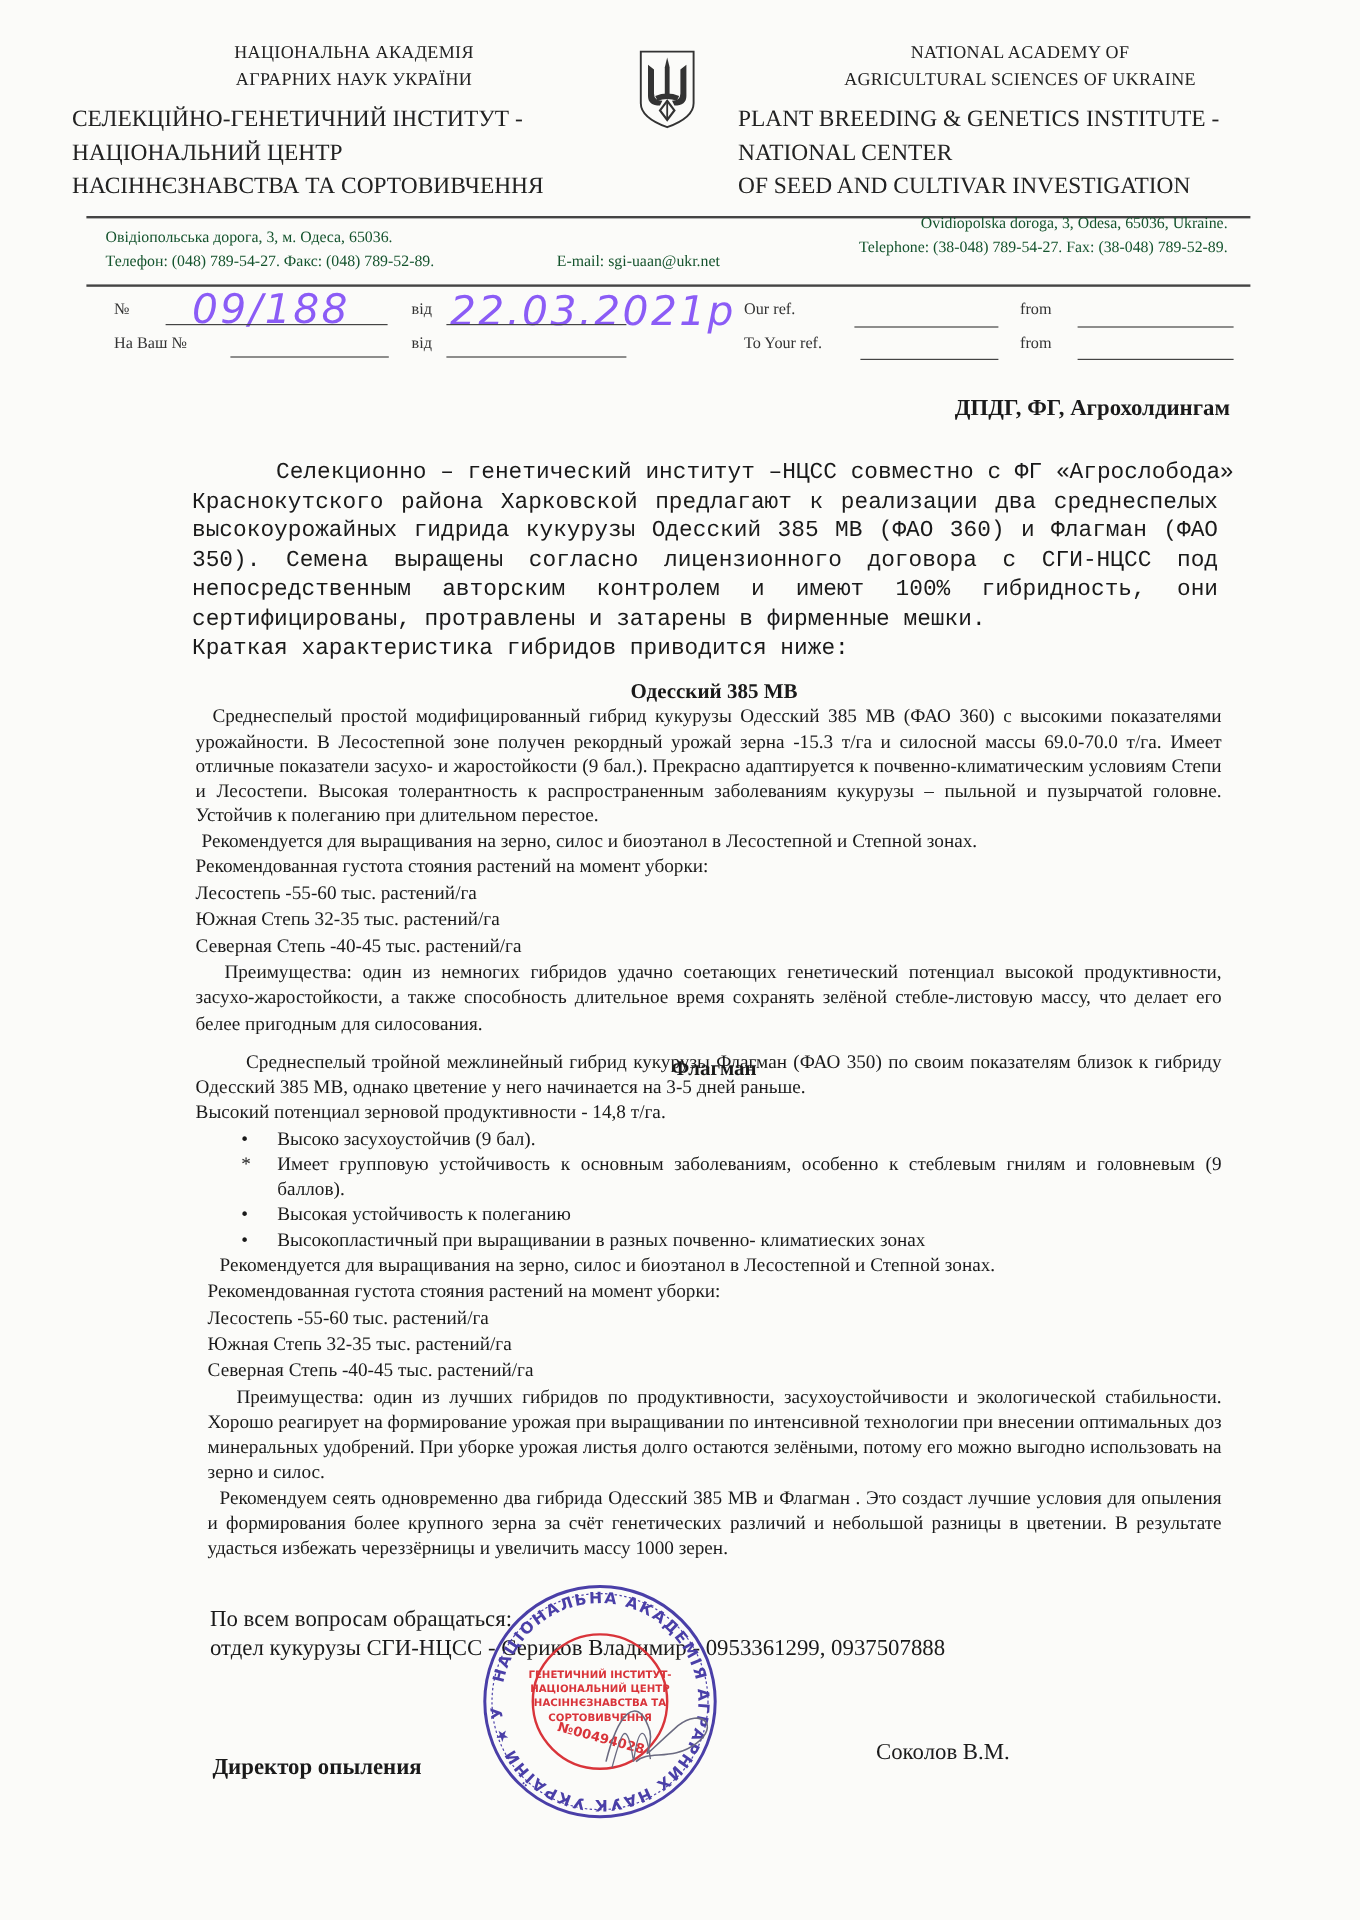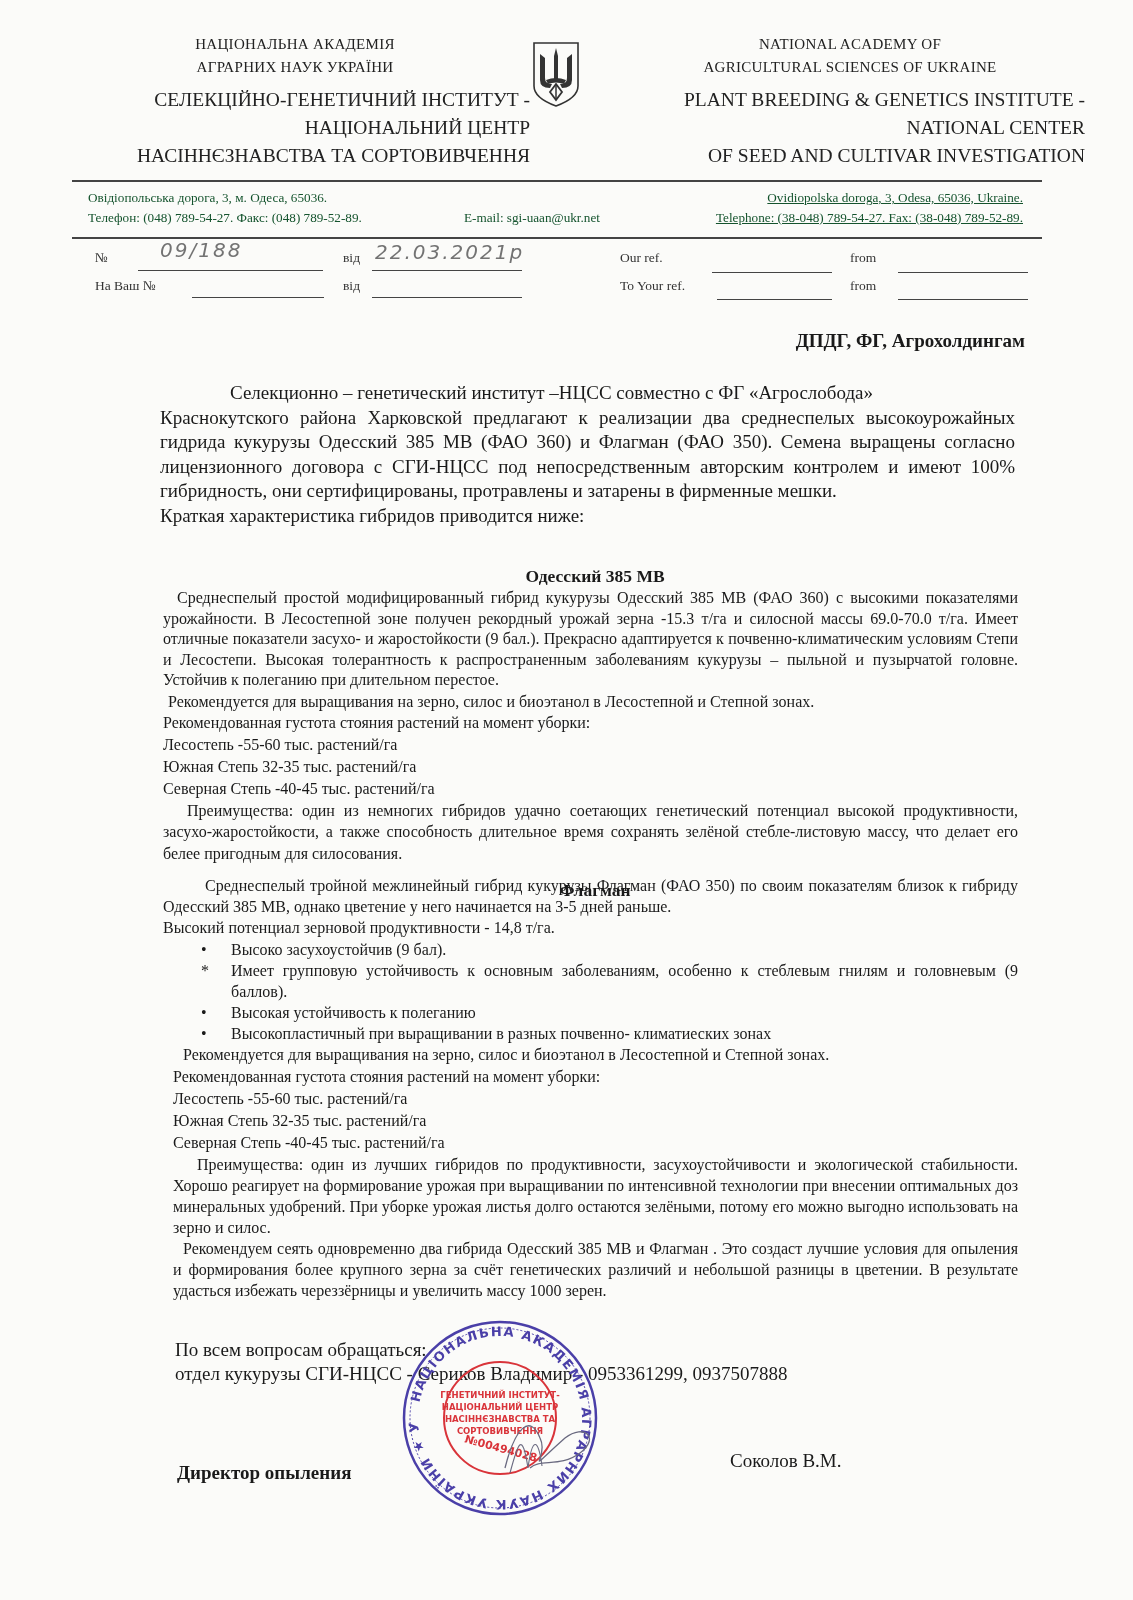--- a/index.html
+++ b/index.html
@@ -3,28 +3,28 @@
 <meta charset="utf-8">
 <style>
   html, body { margin: 0; padding: 0; }
   body {
     width: 1133px; height: 1600px; background: #fbfbf9; position: relative; overflow: hidden;
     color: #1a1a1a;
   }
   .serif { font-family: "Liberation Serif", "DejaVu Serif", serif; }
   .abs { position: absolute; }
   .hdr-small { font-size: 15px; letter-spacing: 0.3px; text-align: center; line-height: 23px; color: #222; }
-  .hdr-big { font-size: 19.5px; text-align: right; line-height: 28px; color: #222; }
+  .hdr-big { font-size: 19.5px; text-align: left; line-height: 28px; color: #222; }
   .left-hdr { left: 60px; width: 470px; }
   .right-hdr { left: 615px; width: 470px; }
   .rule { position: absolute; left: 72px; width: 970px; border-top: 2px solid #444; }
   .addr { font-size: 13.2px; color: #14532d; line-height: 20px; }
   .ref-label { font-size: 13.5px; color: #333; }
   .ref-line { position: absolute; border-bottom: 1px solid #444; height: 0; }
-  .hand { font-family: "DejaVu Sans", sans-serif; font-size: 20px; color: #737373; font-style: italic; letter-spacing: 2px; }
+  .hand { font-family: "DejaVu Sans", sans-serif; font-size: 34px; color: #8b5cf6; font-style: italic; letter-spacing: 2px; }
   .body-text { font-family: "Liberation Serif", serif; color: #1a1a1a; }
   .p18 { font-size: 19px; line-height: 24.5px; }
   .p16 { font-size: 16px; line-height: 20.5px; }
   .just { text-align: justify; text-align-last: left; }
   .title-b { font-weight: bold; font-size: 17.5px; text-align: center; }
   .bullet { display: flex; font-size: 16px; line-height: 21px; }
   .bullet .mark { width: 30px; text-align: left; }
   .stamp-wrap { position: absolute; left: 390px; top: 1318px; width: 220px; height: 200px; }
   svg text { font-family: "DejaVu Sans", sans-serif; }
 </style>
@@ -63,21 +63,21 @@
   <div>OF SEED AND CULTIVAR INVESTIGATION</div>
 </div>
 
 <div class="rule" style="top:180px;"></div>
 
 <div class="abs serif addr" style="left:88px; top:188px;">
   <div>Овідіопольська дорога, 3, м. Одеса, 65036.</div>
   <div>Телефон: (048) 789-54-27. Факс: (048) 789-52-89.</div>
 </div>
 <div class="abs serif addr" style="left:464px; top:208px;">E-mail: sgi-uaan@ukr.net</div>
-<div class="abs serif addr" style="right:110px; top:188px; text-align:right;text-decoration:underline;">
+<div class="abs serif addr" style="right:110px; top:176px; text-align:right;">
   <div>Ovidiopolska doroga, 3, Odesa, 65036, Ukraine.</div>
   <div>Telephone: (38-048) 789-54-27. Fax: (38-048) 789-52-89.</div>
 </div>
 
 <div class="rule" style="top:237px;"></div>
 
 <span class="abs serif ref-label" style="left:95px; top:250px;">№</span>
 <span class="abs hand" style="left:160px; top:238px;">09/188</span>
 <div class="ref-line" style="left:138px; top:270px; width:185px;"></div>
 
@@ -94,21 +94,21 @@
 <div class="ref-line" style="left:192px; top:297px; width:132px;"></div>
 <span class="abs serif ref-label" style="left:343px; top:278px;">від</span>
 <div class="ref-line" style="left:372px; top:297px; width:150px;"></div>
 <span class="abs serif ref-label" style="left:620px; top:278px;">To Your ref.</span>
 <div class="ref-line" style="left:717px; top:299px; width:115px;"></div>
 <span class="abs serif ref-label" style="left:850px; top:278px;">from</span>
 <div class="ref-line" style="left:898px; top:299px; width:130px;"></div>
 
 <div class="abs body-text" style="right:108px; top:330px; font-size:19px; font-weight:bold;">ДПДГ, ФГ, Агрохолдингам</div>
 
-<div class="abs body-text p18" style="left:160px; top:381px; width:870px;">
+<div class="abs body-text p18" style="left:160px; top:381px; width:870px;font-family:Liberation Mono, monospace;">
   <div style="padding-left:70px;">Селекционно – генетический институт –НЦСС совместно с ФГ «Агрослобода»</div>
   <div class="just" style="width:855px;">Краснокутского района Харковской предлагают к реализации  два  среднеспелых высокоурожайных гидрида кукурузы  Одесский 385 МВ (ФАО 360) и Флагман (ФАО 350). Семена выращены согласно лицензионного договора с СГИ-НЦСС под непосредственным авторским контролем и имеют 100% гибридность, они  сертифицированы, протравлены и затарены в фирменные мешки.</div>
   <div>Краткая характеристика гибридов приводится ниже:</div>
 </div>
 
 <div class="abs body-text title-b" style="left:160px; top:566px; width:870px;">Одесский 385 МВ</div>
 <div class="abs body-text p16" style="left:163px; top:588px; width:855px;">
   <div class="just" style="text-indent:14px; line-height:20.6px;">Среднеспелый простой модифицированный гибрид кукурузы Одесский 385 МВ (ФАО 360) с высокими показателями урожайности. В Лесостепной зоне получен рекордный урожай зерна -15.3 т/га и силосной массы 69.0-70.0 т/га. Имеет отличные показатели засухо- и жаростойкости (9 бал.). Прекрасно адаптируется к почвенно-климатическим условиям Степи и Лесостепи. Высокая толерантность к распространенным заболеваниям  кукурузы – пыльной и пузырчатой головне. Устойчив к полеганию при длительном перестое.</div>
   <div style="padding-left:5px; line-height:21px;">Рекомендуется для выращивания на зерно, силос и биоэтанол в Лесостепной и Степной зонах.</div>
   <div style="line-height:22px;">Рекомендованная густота стояния растений на момент уборки:</div>

